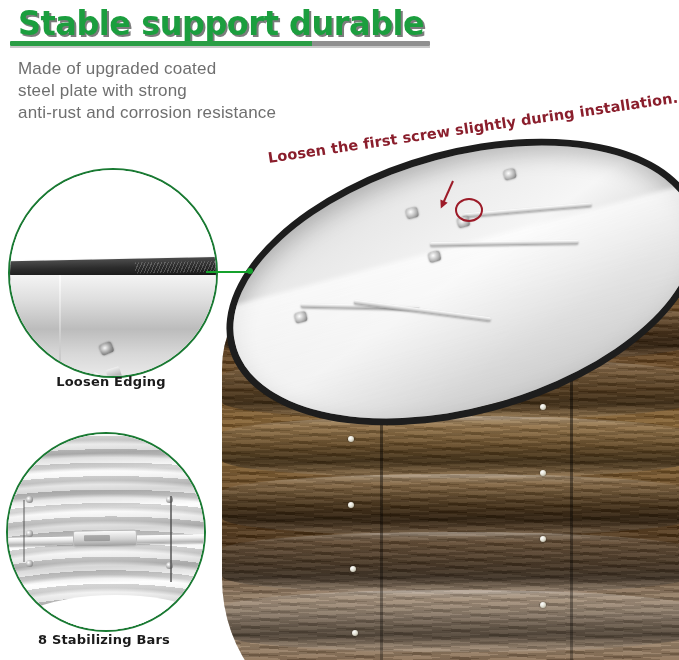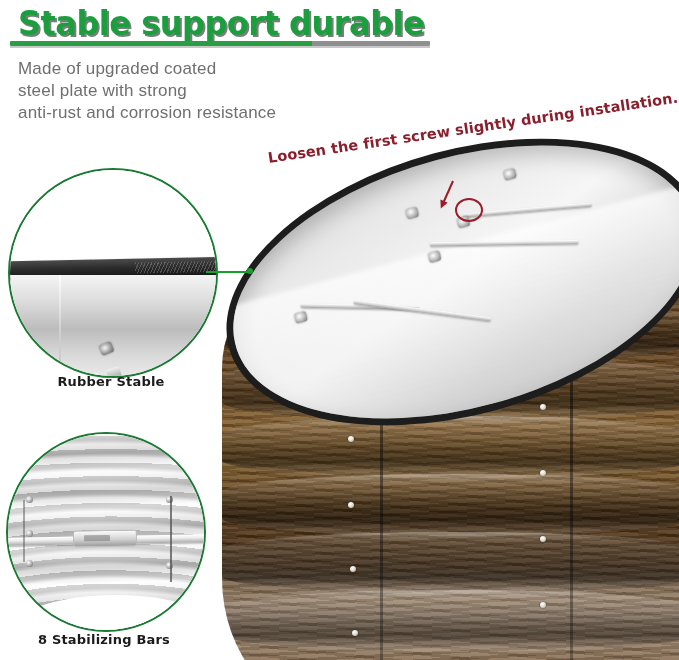--- a/index.html
+++ b/index.html
@@ -290,21 +290,21 @@
       <div class="c1-sky"></div>
       <div class="c1-rubber"></div>
       <div class="c1-panel">
         <div class="c1-screw"></div>
         <div class="c1-bar"></div>
         <div class="c1-bar2"></div>
       </div>
     </div>
     <div class="connector" style="left:206px;top:271px;width:44px;"></div>
     <div class="connector-dot" style="left:247px;top:268px;"></div>
-    <div class="caption" style="left:8px;top:374px;width:206px;">Rubber Stable</div>
+    <div class="caption" style="left:8px;top:374px;width:206px;">Loosen Edging</div>
   </div>
 
   <div class="callout">
     <div class="circle" style="left:6px;top:432px;width:196px;height:196px;">
       <div class="c2-corr"></div>
       <div class="c2-curve"></div>
       <div class="c2-bottom"></div>
       <div class="c2-rod"></div>
       <div class="c2-coupler"></div>
       <div class="c2-screw" style="left:18px;top:62px;"></div>

